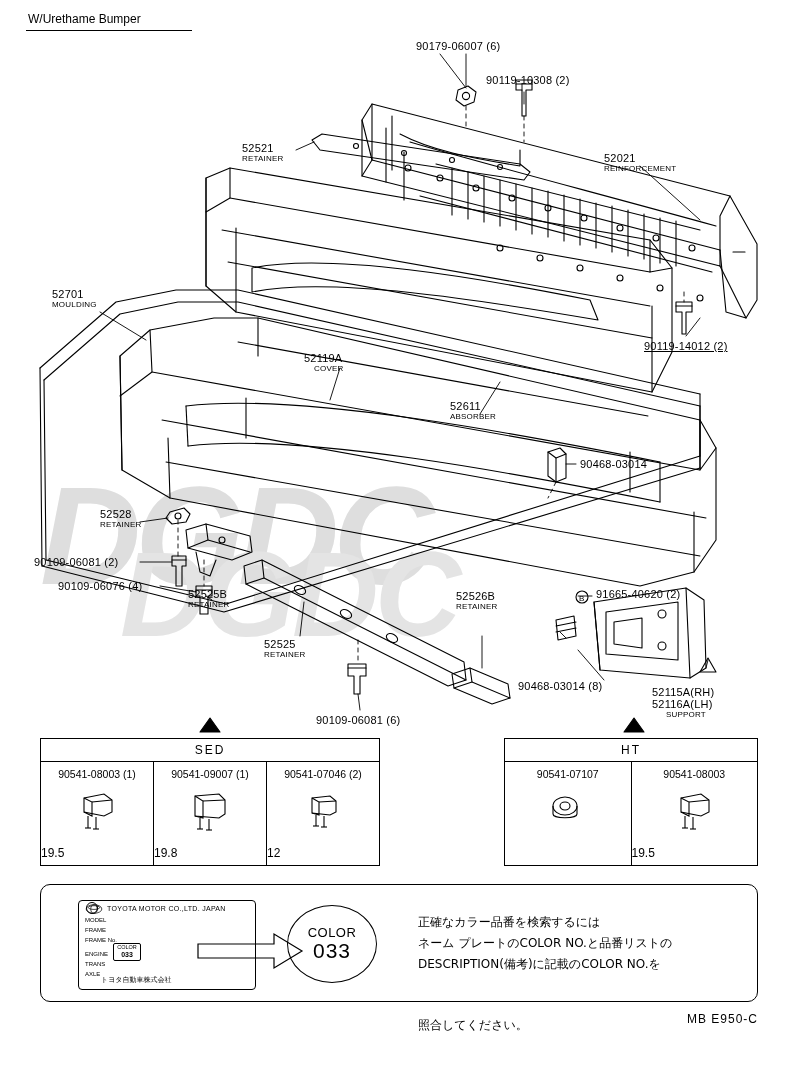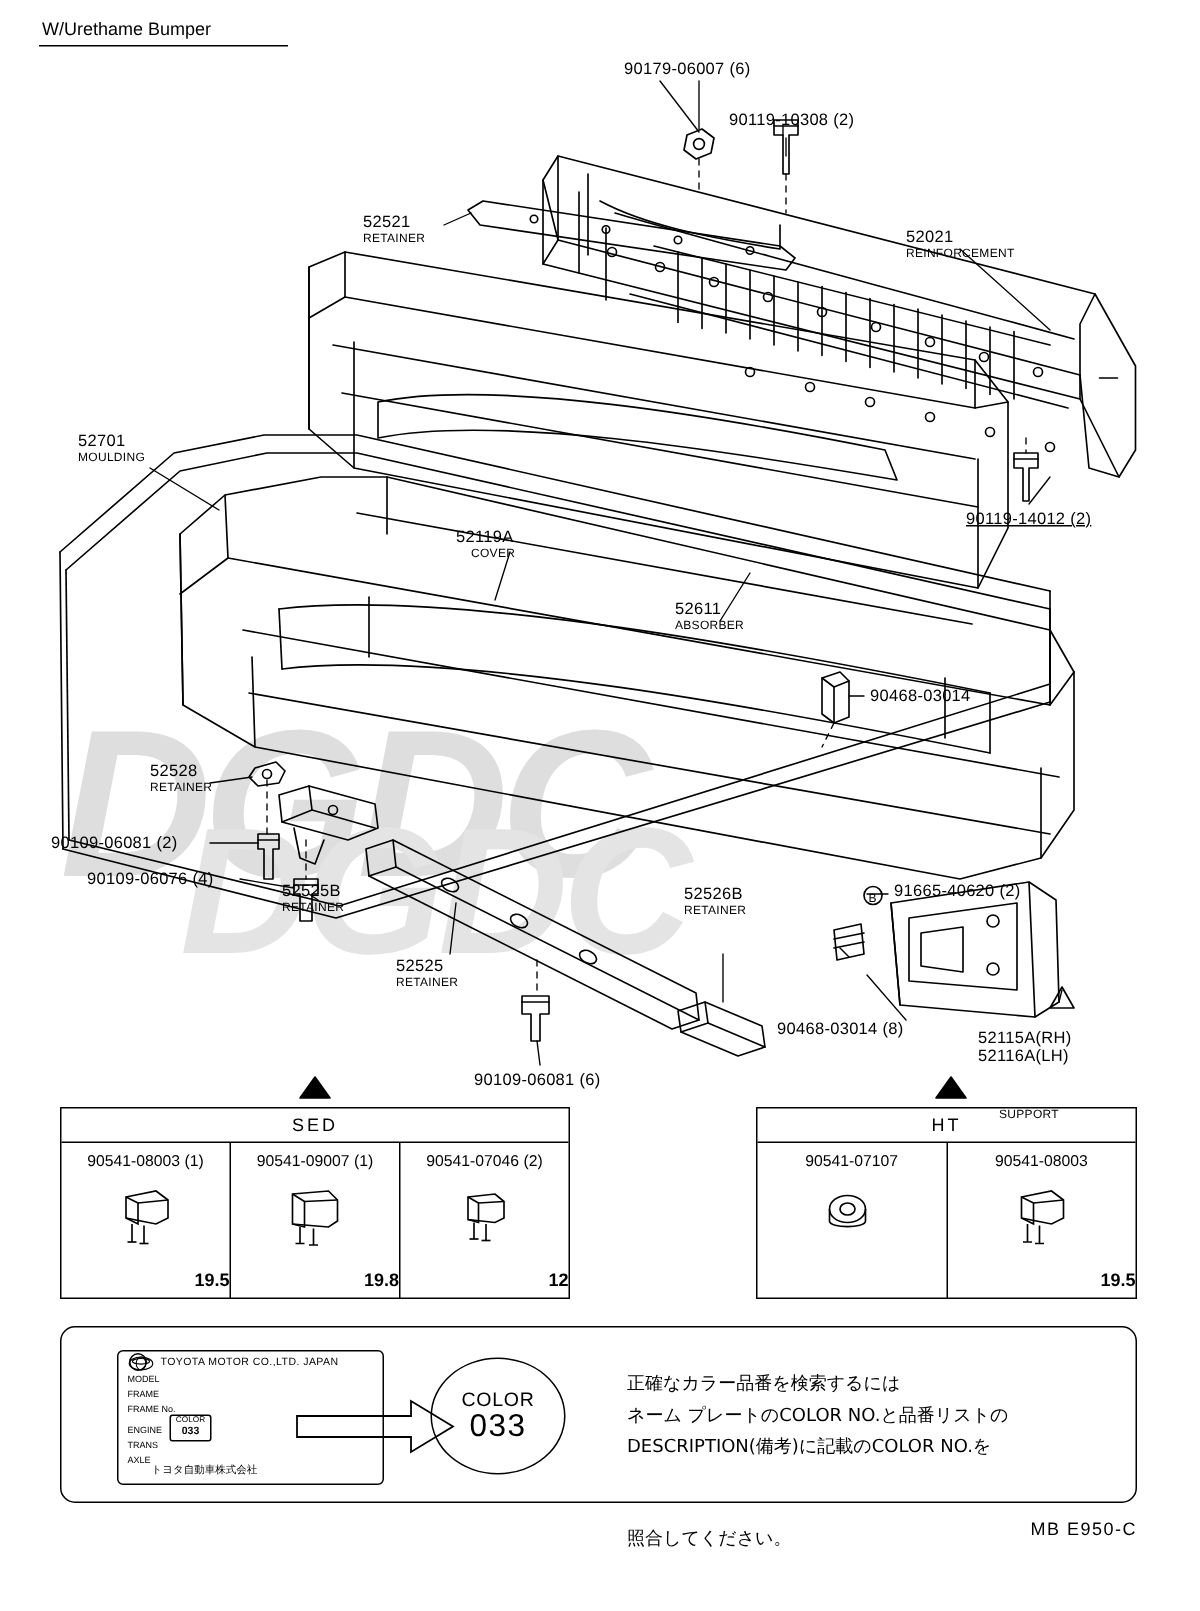--- a/index.html
+++ b/index.html
@@ -26,21 +26,21 @@
       font-size:120px;color:#e4e4e4;letter-spacing:-4px;user-select:none;white-space:nowrap;overflow:hidden;}
 
   
   .tbl{position:absolute;border:1.4px solid #000;box-sizing:border-box;}
   .tbl .hdr{height:22px;border-bottom:1.4px solid #000;display:flex;align-items:center;justify-content:center;
             font-size:12px;letter-spacing:2px;}
   .cols{display:flex;height:calc(100% - 22px);}
   .col{flex:1;border-right:1.4px solid #000;position:relative;box-sizing:border-box;}
   .col:last-child{border-right:none;}
   .col .pn{text-align:center;font-size:10.5px;padding-top:6px;}
-  .col .dim{position:absolute;bottom:6px;left:0;right:0;text-align:right;font-size:12px;font-weight:bold;}
+  .col .dim{position:absolute;bottom:6px;left:0;right:0;text-align:left;font-size:12px;font-weight:normal;}
   .clip{position:absolute;left:50%;top:26px;transform:translateX(-50%);}
 
   
   .platebox{position:absolute;left:40px;top:884px;width:718px;height:118px;border:1.4px solid #000;border-radius:10px;box-sizing:border-box;}
   .jp{position:absolute;font-family:"DejaVu Sans", sans-serif;font-size:12px;line-height:21px;}
   .mbcode{position:absolute;right:42px;top:1012px;font-size:12px;letter-spacing:1px;margin-left:24px;}
   .colorcircle{position:absolute;left:287px;top:905px;width:88px;height:76px;border:1.6px solid #000;border-radius:50%;
                display:flex;flex-direction:column;align-items:center;justify-content:center;}
   .colorcircle .c1{font-size:13px;letter-spacing:.5px;}
   .colorcircle .c2{font-size:21px;letter-spacing:1px;margin-top:-1px;}
@@ -303,21 +303,21 @@
   <div class="lbl" style="left:596px;top:588px;">
     <span>91665-40620 (2)</span>
   </div>
   <div class="lbl" style="left:518px;top:680px;">
     <span>90468-03014 (8)</span>
   </div>
   <div class="lbl" style="left:652px;top:686px;">
     <span>52115A(RH)</span>
   </div>
   <div class="lbl" style="left:652px;top:698px;">
-    <span>52116A(LH)</span><span class="sub" style="margin-left:14px;margin-top:28px;">SUPPORT</span>
+    <span>52116A(LH)</span><span class="sub" style="margin-left:14px;">SUPPORT</span>
   </div>
 
   <div class="tbl" style="left:40px;top:738px;width:340px;height:128px;">
     <div class="hdr">SED</div>
     <div class="cols">
       <div class="col">
         <div class="pn">90541-08003 (1)</div>
         <svg class="clip" width="46" height="46" viewBox="0 0 46 46">
           <g fill="none" stroke="#000" stroke-width="1.1">
             <path d="M10 10 L30 6 L38 12 L38 24 L30 28 L10 24 Z"></path>

